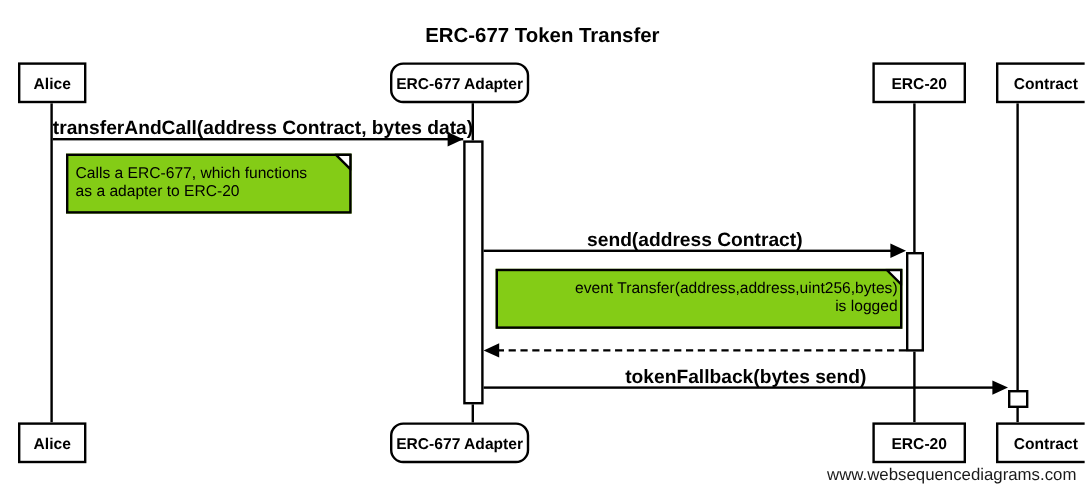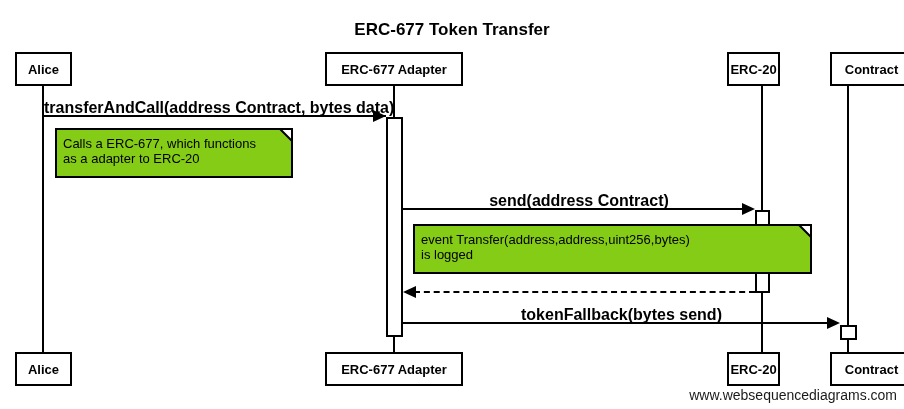--- a/index.html
+++ b/index.html
@@ -37,22 +37,22 @@
     align-items: center;
     justify-content: center;
     font-size: 13px;
     font-weight: bold;
     z-index: 4;
     white-space: nowrap;
   }
   .row-top .actor { top: 52px; }
   .row-bottom .actor { top: 352px; }
   .a-alice    { left: 15px;  width: 57px; justify-content: center; }
-  .a-adapter  { left: 325px; width: 138px; }
-  .a-erc20    { left: 727px; width: 53px; }
+  .a-adapter  { left: 325px; width: 116px; border-radius: 11px; }
+  .a-erc20    { left: 727px; width: 78px; }
   .a-contract { left: 807px; width: 83px; margin-left: 23px; }
   .lifeline {
     position: absolute;
     top: 86px;
     height: 266px;
     width: 2px;
     background: #000000;
     z-index: 1;
   }
   .ll-alice    { left: 42px; }
@@ -171,21 +171,21 @@
     <div>as a adapter to ERC-20</div>
     <svg class="fold" width="14" height="14" viewBox="0 0 14 14">
       <path d="M1,1 L13,13 L13,1 Z" fill="#ffffff" stroke="#000000" stroke-width="2"></path>
     </svg>
   </div>
 
   <div class="msg-label" style="left:403px; top:193px; width:352px;">send(address Contract)</div>
   <div class="msg-line" style="left:403px; top:208px; width:340px;"></div>
   <div class="arrow-r" style="left:742px; top:203px;"></div>
 
-  <div class="note" style="left:413px; top:224px; width:399px; height:50px;">
+  <div class="note" style="left:413px; top:224px; width:339px; height:50px;text-align:right;">
     <div>event Transfer(address,address,uint256,bytes)</div>
     <div>is logged</div>
     <svg class="fold" width="14" height="14" viewBox="0 0 14 14">
       <path d="M1,1 L13,13 L13,1 Z" fill="#ffffff" stroke="#000000" stroke-width="2"></path>
     </svg>
   </div>
 
   <div class="msg-line dashed" style="left:414px; top:291px; width:341px;"></div>
   <div class="arrow-l" style="left:403px; top:286px;"></div>
 

